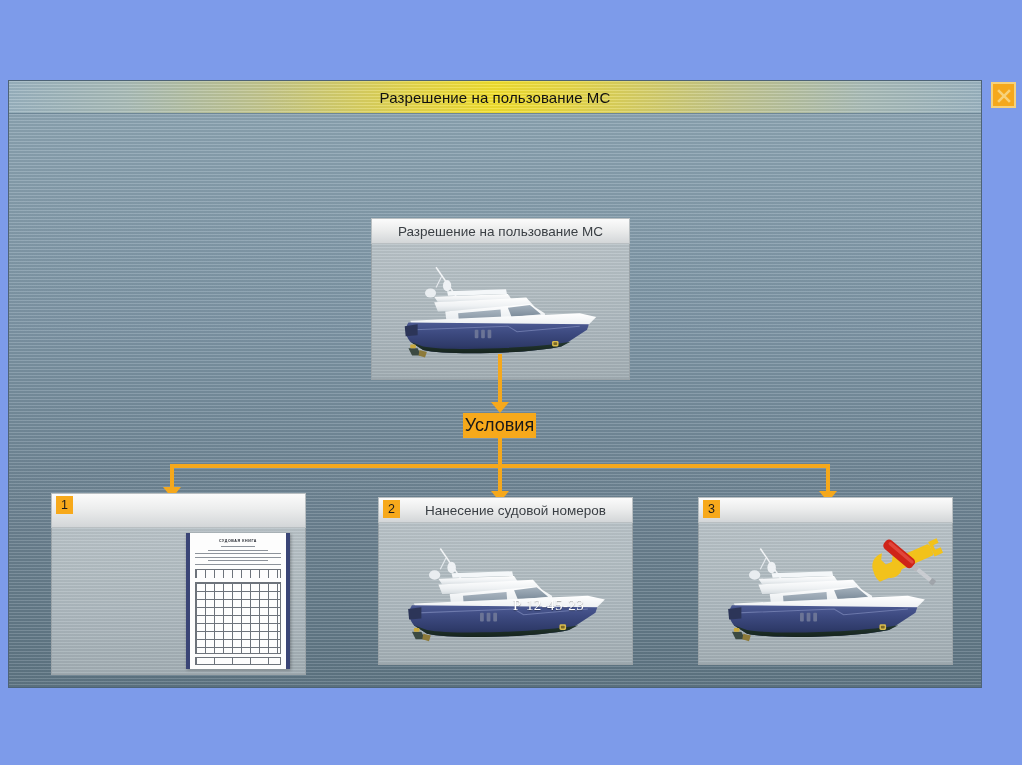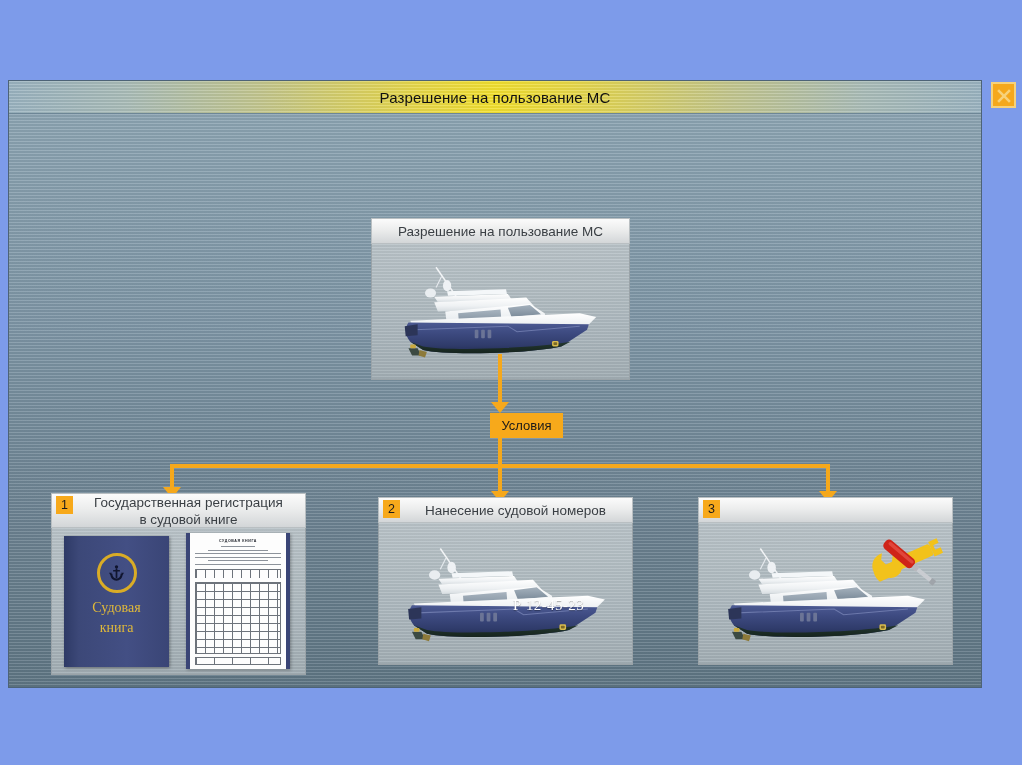--- a/index.html
+++ b/index.html
@@ -106,25 +106,25 @@
   }
 
   
   #card-top { left: 362px; top: 137px; width: 259px; }
   #card-top .card-header { height: 26px; }
   #card-top .card-body { height: 136px; }
 
   
   #condition-box {
     position: absolute;
-    left: 481px; top: 332px;
+    left: 454px; top: 332px;
     width: 73px; height: 25px;
     background: #f7a91b;
     display: flex; align-items: center; justify-content: center;
-    font-size: 13px; color: #1a1a1a;
+    font-size: 18px; color: #1a1a1a;
     cursor: pointer;
   }
 
   
   .conn { position: absolute; background: #f5a81c; }
   .arrow-head {
     position: absolute;
     width: 0; height: 0;
     border-left: 9px solid transparent;
     border-right: 9px solid transparent;
@@ -377,40 +377,23 @@
 
   <div class="conn" style="left:489px; top:383px; width:4px; height:29px;"></div>
   <div class="arrow-head" style="left:482px; top:410px;"></div>
 
   <div class="conn" style="left:817px; top:383px; width:4px; height:29px;"></div>
   <div class="arrow-head" style="left:810px; top:410px;"></div>
 
   <div class="card" id="card-1">
     <div class="card-header">
       <span class="badge">1</span>
-      <span class="hdr-text">
-        <span>Государственная регистрация</span><br>
-        <span>в судовой книге</span>
-      </span>
     </div>
     <div class="card-body">
 
-      <div class="book-wrap">
-        <div class="book-cover">
-          <div class="book-emblem">
-            <svg width="19" height="19" viewBox="0 0 24 24">
-              <use href="#anchor-symbol"></use>
-            </svg>
-          </div>
-          <div class="book-title">
-            <span>Судовая</span><br>
-            <span>книга</span>
-          </div>
-        </div>
-      </div>
 
       <div class="form-wrap">
         <div class="form-title">СУДОВАЯ КНИГА</div>
         <div class="form-line short"></div>
         <div class="form-line mid"></div>
         <div class="form-line"></div>
         <div class="form-line"></div>
         <div class="form-line mid"></div>
         <div class="form-line"></div>
         <div class="form-grid-head"></div>

